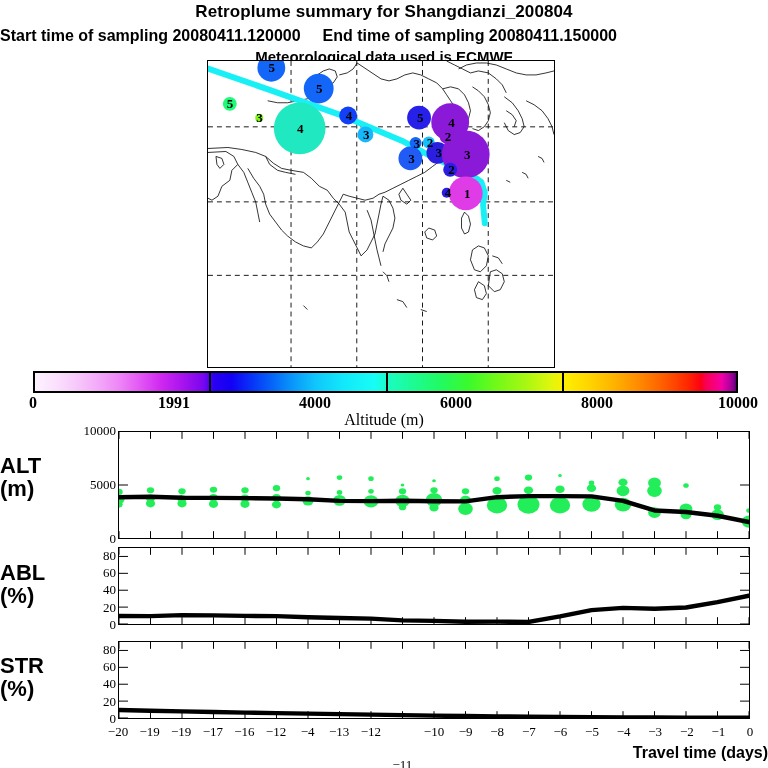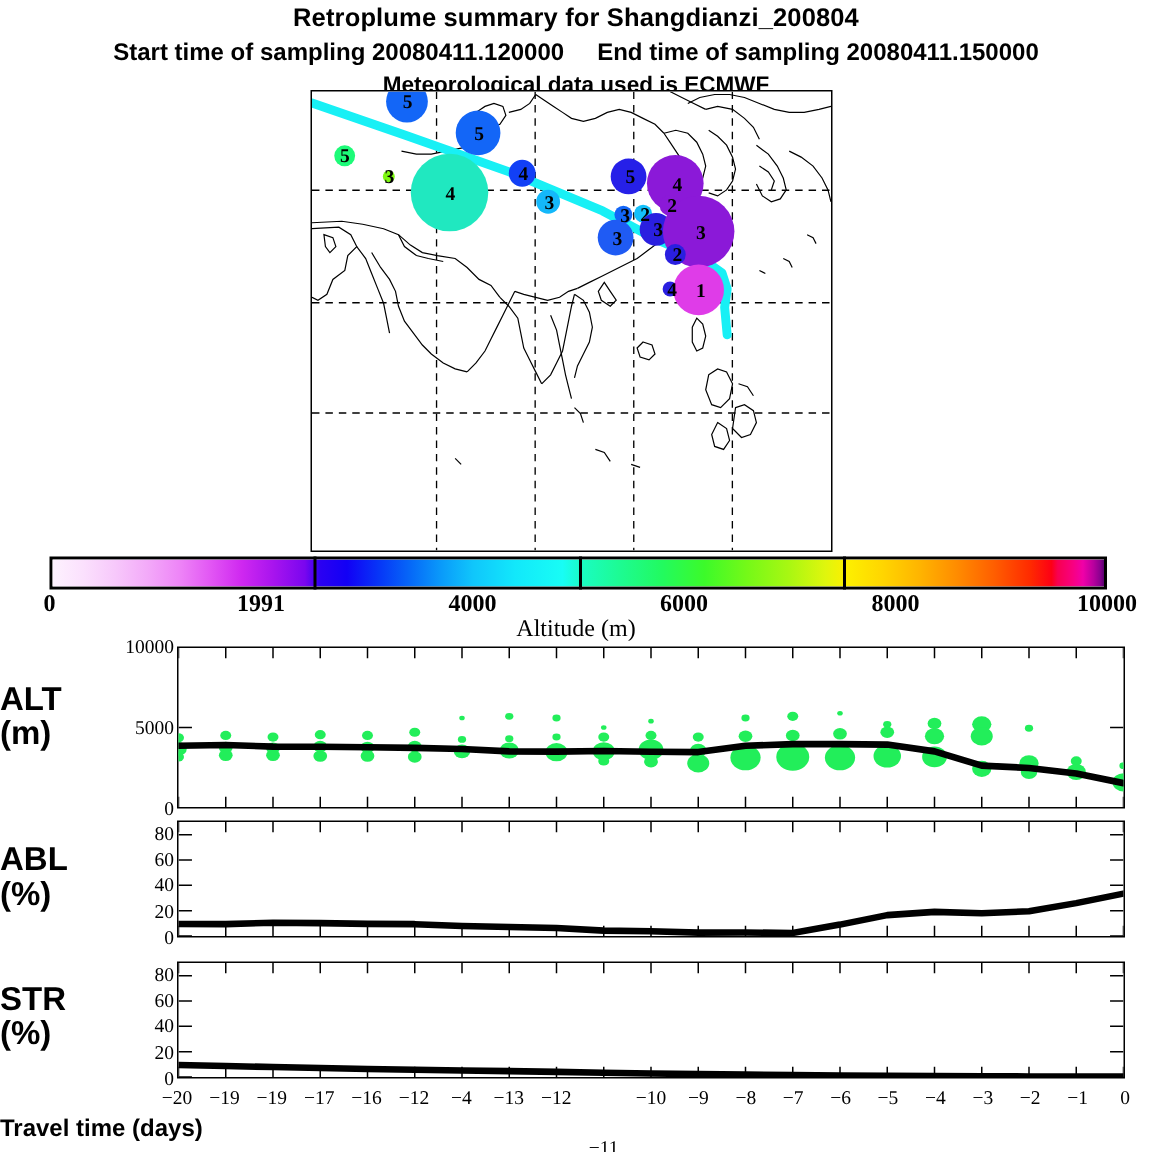--- a/index.html
+++ b/index.html
@@ -2,21 +2,21 @@
 <html><head>
 <meta charset="utf-8">
 <style>
   html,body{margin:0;padding:0;background:#fff;}
   body{width:768px;height:768px;position:relative;overflow:hidden;
        font-family:"Liberation Sans",sans-serif;color:#000;}
   .abs{position:absolute;}
   
   #title-main{left:0;top:2px;width:768px;text-align:center;
       font-size:17px;font-weight:bold;letter-spacing:.1px;}
-  #title-times{left:0;top:27px;width:768px;text-align:center;font-size:16px;font-weight:bold;}
+  #title-times{left:0;top:27px;width:768px;font-size:16px;font-weight:bold;}
   #title-times .gap{display:inline-block;width:22px;}
   #title-met{left:0;top:48px;width:768px;text-align:center;font-size:15px;font-weight:bold;}
   
   #map-frame{left:207px;top:60px;width:348px;height:308px;
       border:1.5px solid #000;box-sizing:border-box;background:#fff;overflow:hidden;}
   #map-frame svg{display:block;}
   .mapdot-label{position:absolute;font-size:13px;font-weight:bold;
       color:#000;transform:translate(-50%,-50%);pointer-events:none;
       font-family:"Liberation Serif",serif;}
   
@@ -37,21 +37,21 @@
   .panel svg{display:block;width:100%;height:100%;}
   .plabel{position:absolute;left:0;width:104px;text-align:left;
       font-size:22px;font-weight:bold;line-height:1.04;}
   #plabel-alt{top:455px;}
   #plabel-abl{top:562px;}
   #plabel-str{top:655px;}
   .ylab{position:absolute;font-size:13px;text-align:right;
       transform:translateY(-50%);font-family:"Liberation Serif",serif;}
   .xlab{position:absolute;top:724px;font-size:13px;
       transform:translateX(-50%);font-family:"Liberation Serif",serif;}
-  #xaxis-title{left:0;top:744px;width:768px;text-align:left;
+  #xaxis-title{left:0;top:744px;width:768px;text-align:right;
       font-size:16px;font-weight:bold;}
 </style>
 </head>
 <body>
 
 <div class="abs" id="title-main">Retroplume summary for Shangdianzi_200804</div>
 <div class="abs" id="title-times">
   <span>Start time of sampling 20080411.120000</span><span class="gap"></span><span>End time of sampling 20080411.150000</span>
 </div>
 <div class="abs" id="title-met">Meteorological data used is ECMWF</div>

